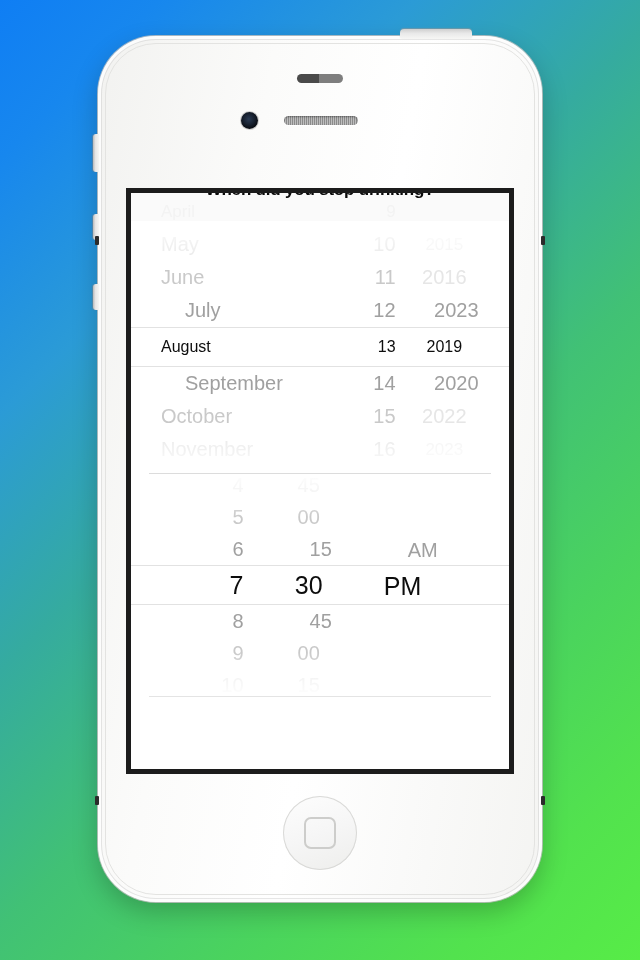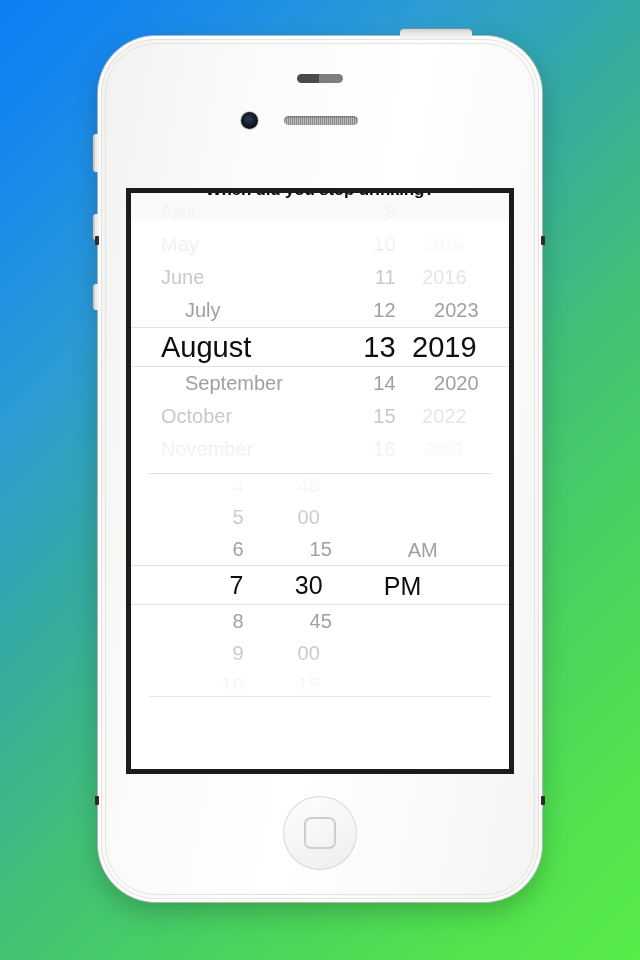--- a/index.html
+++ b/index.html
@@ -262,21 +262,21 @@
   .wheel-item.near   { color: #a0a0a0; margin-left: 24px; }
   .wheel-item.mid    { color: #c9c9c9; }
   .wheel-item.faint  { color: #e6e6e6; }
   .wheel-item.ghost  { color: #f3f3f3; font-size: 17px; height: 18px; line-height: 18px; }
   .wheel-item.sel {
     color: #0d0d0d;
     font-size: 25px;
     height: 40px;
     line-height: 40px;
   }
-  #date-wheel .wheel-item.sel { font-size: 29px; height: 40px; line-height: 40px; }
+  #date-wheel .wheel-item.sel { font-size: 16px; height: 40px; line-height: 40px; }
   .wheel-item.blank { color: transparent; }
 
   
   .sel-band {
     position: absolute;
     left: 0;
     width: 100%;
     border-top: 1px solid #e2e2e2;
     border-bottom: 1px solid #e2e2e2;
     height: 40px;

